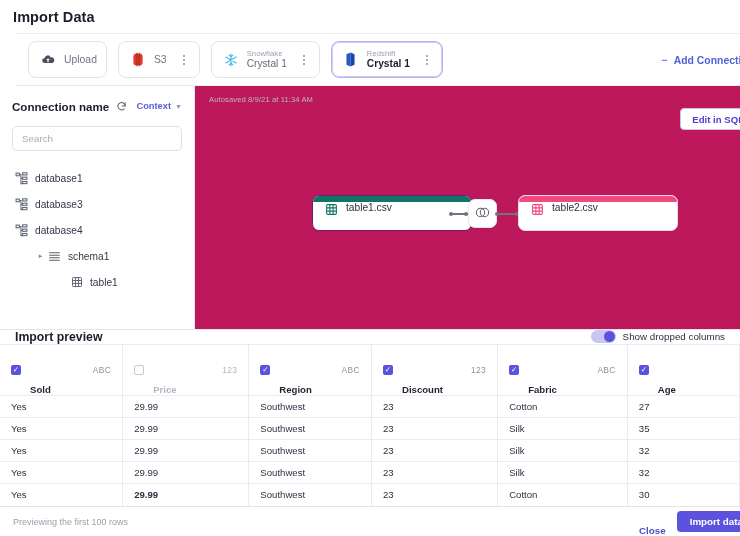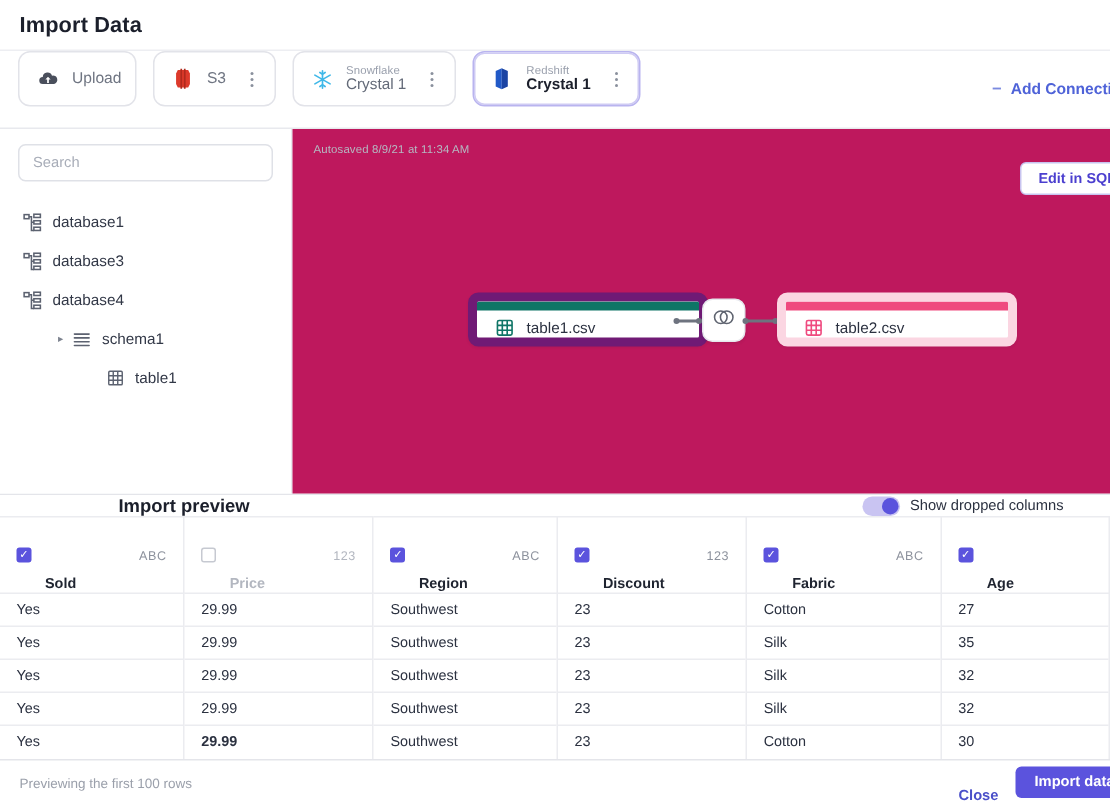--- a/index.html
+++ b/index.html
@@ -17,26 +17,27 @@
     height: 33px;
     display: flex; align-items: center;
     padding: 0 13px;
     background: #fff;
   }
   .page-title { font-size: 14.5px; font-weight: 700; letter-spacing: .1px; color: #1b1f2b; }
 
   
   .conn-bar {
     height: 53px;
-    display: flex; align-items: flex-start;
+    display: flex; align-items: center;
     padding: 0 12px;
     background: #fff;
     border-top: 1px solid #edeef2;
     border-bottom: 1px solid #e8e9ee;
     position: relative;
+    margin-left: 16px;
   }
   .conn-tabs { display: flex; align-items: center; gap: 11px; }
   .conn-tab {
     height: 37px;
     display: flex; align-items: center; gap: 8px;
     padding: 0 9px 0 11px;
     border: 1px solid #e2e3e9;
     border-radius: 8px;
     background: #fff;
     cursor: pointer;
@@ -115,24 +116,24 @@
     cursor: pointer; white-space: nowrap;
   }
 
   .flow { position: absolute; left: 0; top: 0; width: 100%; height: 100%; }
 
   .node {
     position: absolute;
     width: 160px; height: 36px;
     border-radius: 7px;
     background: #fff;
-    border: 6px solid #701a75;
+    border: 1px solid #701a75;
     box-shadow: 0 1px 2px rgba(20,25,40,.07);
     overflow: hidden;
-    display: flex; align-items: flex-end;
+    display: flex; align-items: flex-start;
     cursor: pointer;
   }
   .node .accent { position: absolute; left: 0; top: 0; right: 0; height: 6px; }
   .node .n-ico { margin: 6px 0 0 11px; width: 14px; height: 14px; flex: none; display: flex; align-items: center; justify-content: center; }
   .node .n-label { margin: 6px 0 0 8px; font-size: 10.2px; color: #2b3140; }
 
   #node-table1 { left: 117px; top: 109px; }
   #node-table2 { left: 323px; top: 109px; }
 
   .join-chip {
@@ -147,23 +148,22 @@
   .edge { position: absolute; height: 1.5px; background: #6e737f; top: 127px; }
   #edge-left { left: 257px; width: 17px; }
   #edge-right { left: 302px; width: 21px; }
   .edge-dot { position: absolute; width: 4px; height: 4px; border-radius: 50%; background: #6e737f; top: 125.5px; }
   #dot-a { left: 254px; } #dot-b { left: 269px; }
   #dot-c { left: 300px; } #dot-d { left: 320px; }
 
   
   .preview { flex: 1; display: flex; flex-direction: column; background: #fff; min-height: 0; }
   .preview-head {
-    height: 33px; display: flex; align-items: center;
-    padding: 0 31px;
-    margin-left: 48px;
+    height: 33px; display: flex; align-items: flex-start;
+    padding: 0 15px;
   }
   .preview-title { font-size: 12.3px; font-weight: 700; color: #1b1f2b; }
   .drop-toggle { margin-left: auto; display: flex; align-items: center; gap: 7px; cursor: pointer; }
   .switch { width: 25px; height: 13px; border-radius: 7px; background: #c9c4f2; position: relative; flex: none; }
   .switch .knob { position: absolute; right: 1px; top: 1px; width: 11px; height: 11px; border-radius: 50%; background: #5b53dd; }
   .drop-label { font-size: 9.8px; color: #2b3140; }
 
   table.grid { width: 100%; border-collapse: collapse; table-layout: fixed; }
   table.grid th, table.grid td {
     border-top: 1px solid #ebecf0;
@@ -278,20 +278,33 @@
       </div>
     <div class="add-conn">
       <span class="plus-ico">−</span>
       <span>Add Connection</span>
     </div>
   </div>
 
   <div class="mid">
 
     <div class="sidebar">
+      <div class="side-head">
+        <span class="side-title">Connection name</span>
+        <span class="refresh-ico">
+          <svg width="11" height="11" viewBox="0 0 24 24" fill="none" stroke="#5c6270" stroke-width="2.2" stroke-linecap="round">
+            <path d="M20 11a8 8 0 1 0-2.3 6"></path>
+              <path d="M20 4v7h-7"></path>
+          </svg>
+        </span>
+        <span class="ctx">
+          <span>Context</span>
+          <span class="caret">▼</span>
+        </span>
+      </div>
 
       <input class="search-box" type="text" placeholder="Search" style="">
 
       <div class="tree" id="tree">
           <div class="tree-row lvl1">
             <span class="t-ico">
               <svg width="13" height="13" viewBox="0 0 24 24" fill="none" stroke="#5c6270" stroke-width="1.9">
                 <rect x="2" y="2" width="6" height="5"></rect>
                 <rect x="14" y="1.5" width="8" height="4"></rect>
                 <rect x="14" y="9.5" width="8" height="4"></rect>

